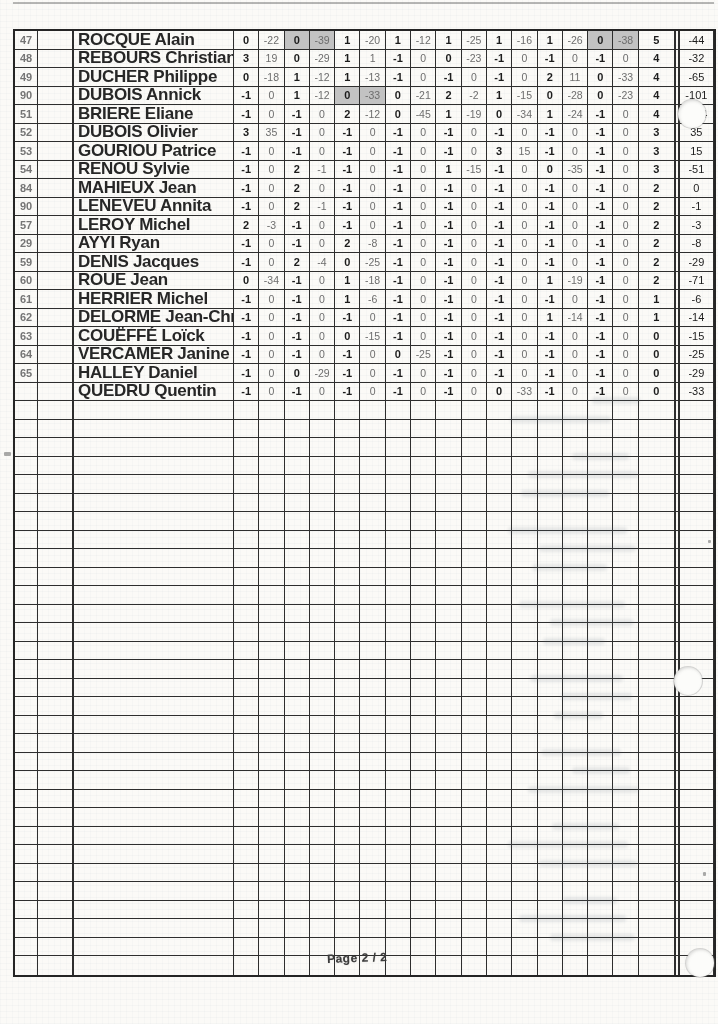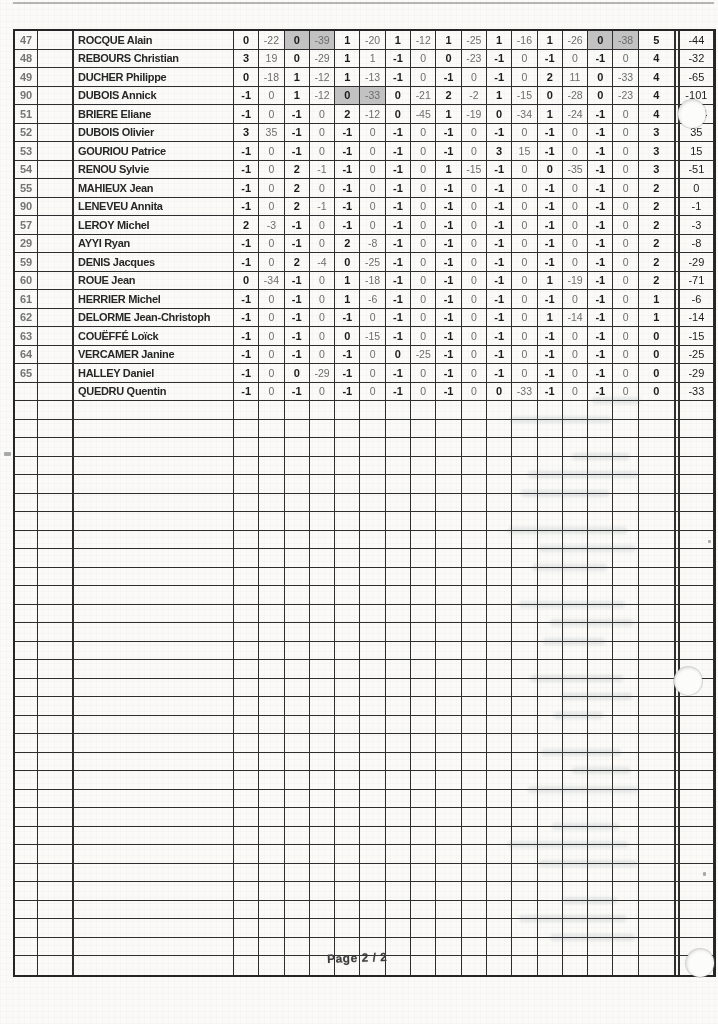--- a/index.html
+++ b/index.html
@@ -30,21 +30,21 @@
   .cell{
     border-right:1.7px solid #2e2e2e;
     box-sizing:border-box;
     display:flex;align-items:center;justify-content:center;
     overflow:hidden;white-space:nowrap;
   }
   .c-rank{color:#757575;font-weight:bold;font-size:11px;}
   .c-blank{border-right-width:2.3px;}
   .c-name{
     justify-content:flex-start;padding-left:4px;
-    font-weight:bold;font-size:11px;letter-spacing:-0.3px;color:#272727;
+    font-weight:bold;font-size:17px;letter-spacing:-0.3px;color:#272727;
   }
   .c-val{font-weight:bold;font-size:11px;color:#1c1c1c;}
   .c-spr{font-size:10.5px;color:#6d6d6d;}
   .c-games{font-weight:bold;font-size:11px;border-right:none;}
   .c-total{border-left:6px double #2e2e2e;font-weight:normal;font-size:11px;}
   .hl{background:#c2c2c2;}
   .topline{
     position:absolute;left:13px;top:2px;width:701px;height:1.6px;
     background:rgba(70,70,70,0.38);
   }
@@ -252,21 +252,21 @@
         <div class="cell c-val">-1</div>
         <div class="cell c-spr">0</div>
         <div class="cell c-val">0</div>
         <div class="cell c-spr">-35</div>
         <div class="cell c-val">-1</div>
         <div class="cell c-spr">0</div>
         <div class="cell c-games">3</div>
         <div class="cell c-total">-51</div>
       </div>
       <div class="row">
-        <div class="cell c-rank">55</div>
+        <div class="cell c-rank">84</div>
         <div class="cell c-blank"></div>
         <div class="cell c-name">MAHIEUX Jean</div>
         <div class="cell c-val">-1</div>
         <div class="cell c-spr">0</div>
         <div class="cell c-val">2</div>
         <div class="cell c-spr">0</div>
         <div class="cell c-val">-1</div>
         <div class="cell c-spr">0</div>
         <div class="cell c-val">-1</div>
         <div class="cell c-spr">0</div>

